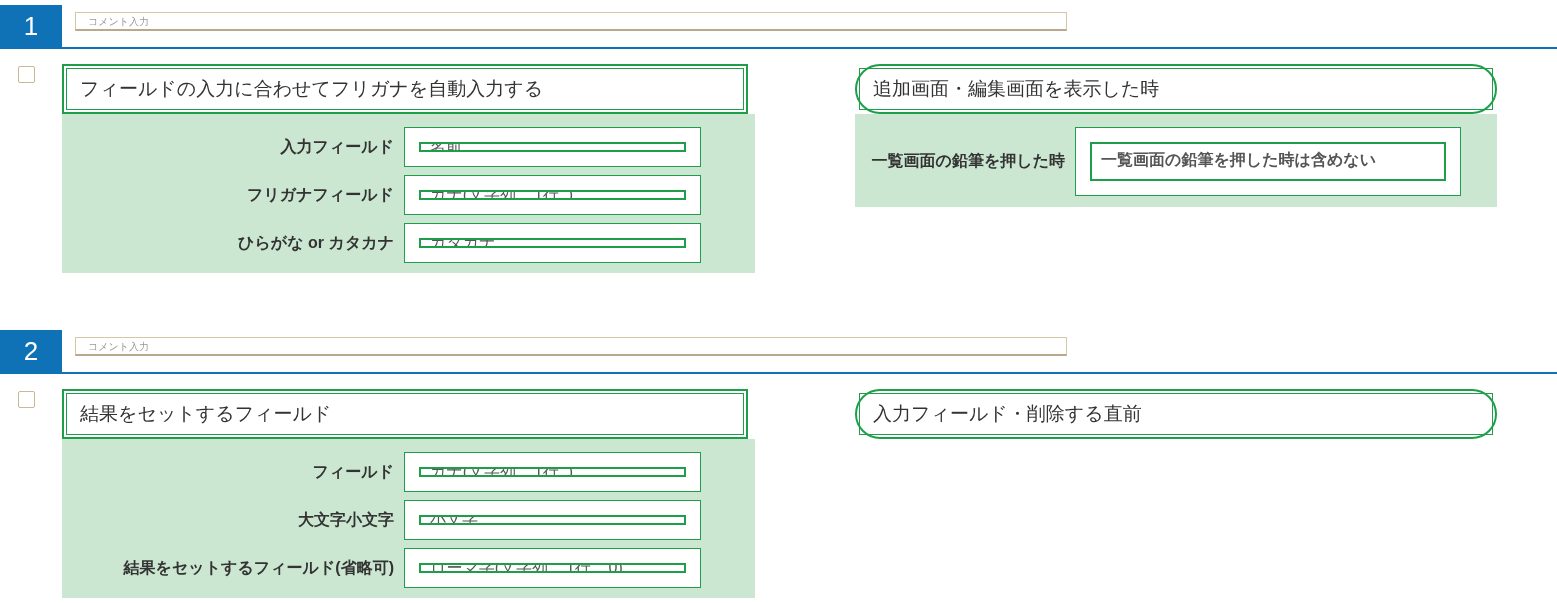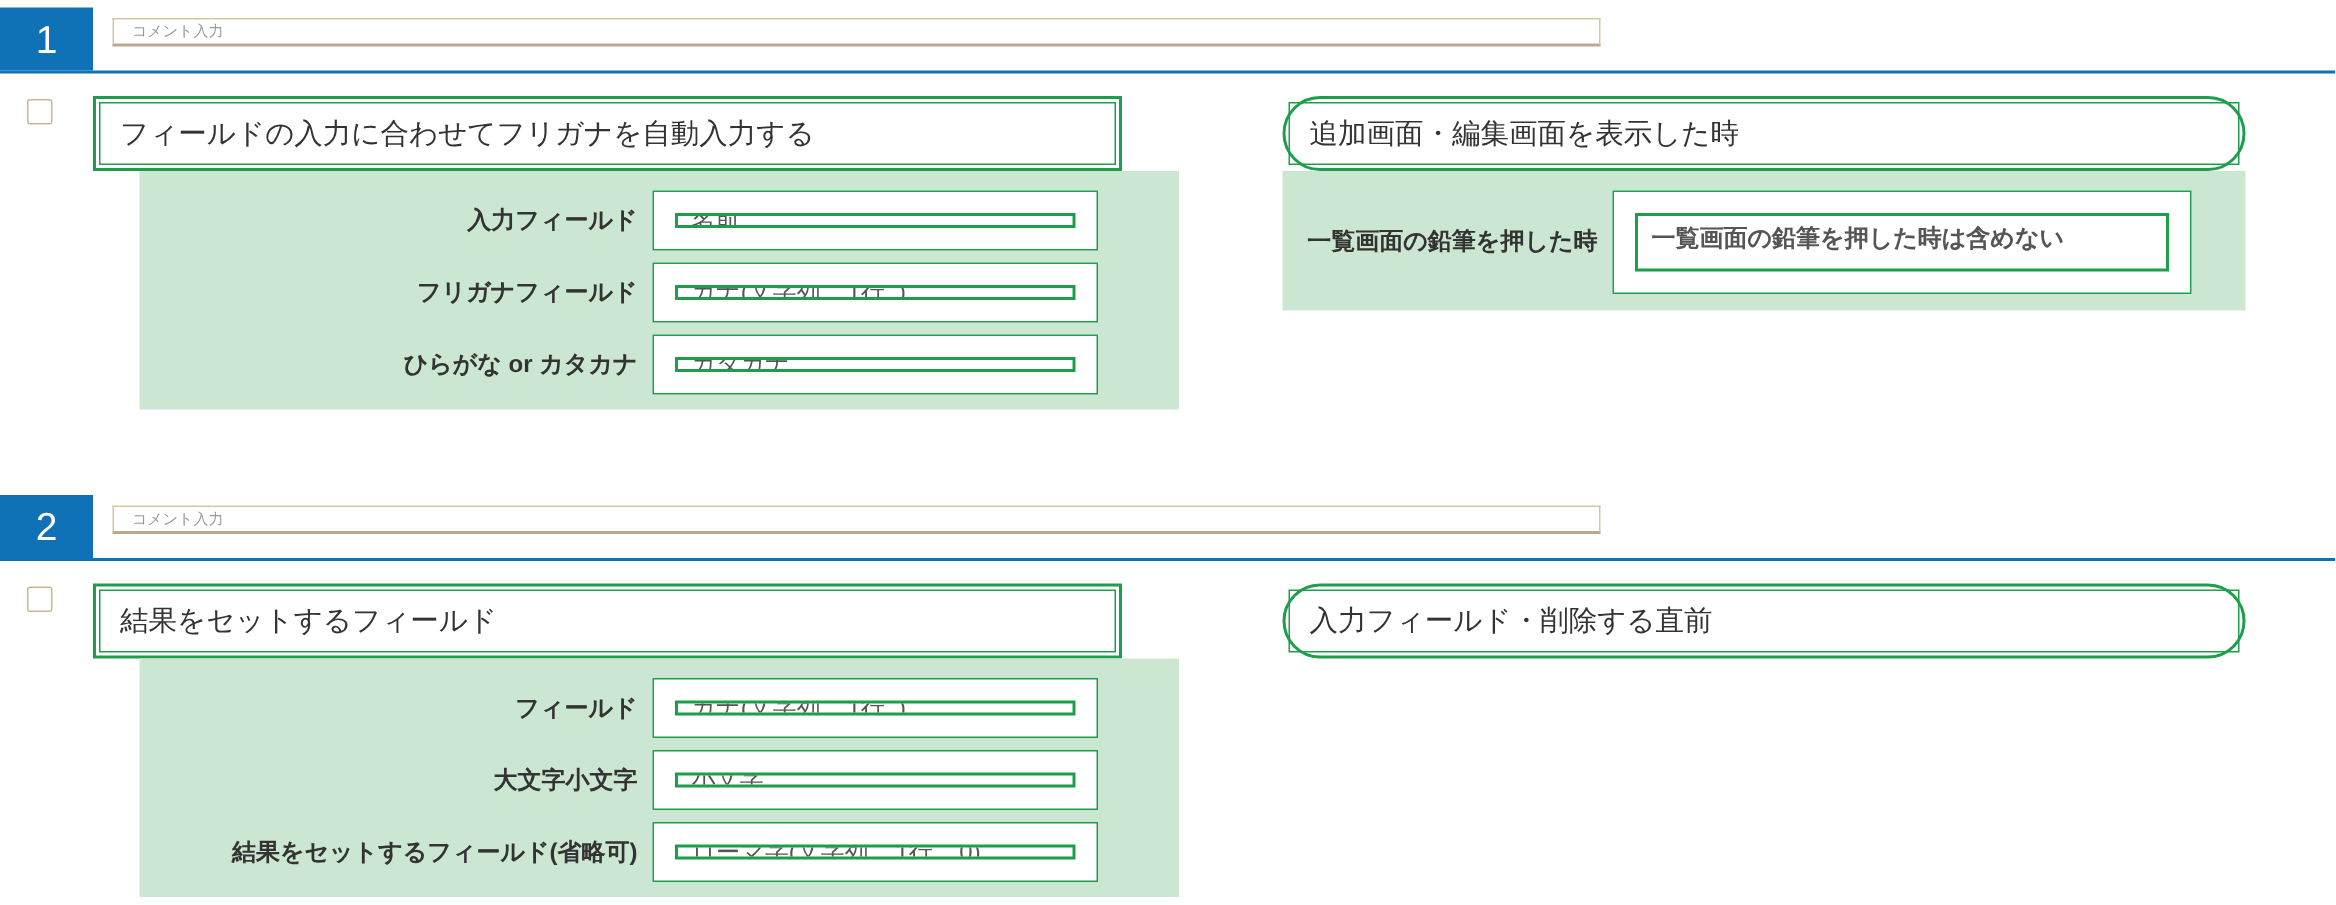--- a/index.html
+++ b/index.html
@@ -23,21 +23,21 @@
     box-sizing:border-box;border:1px solid #c9b795;border-radius:2px;background:#fff;cursor:pointer;}
 
   .tbox{position:absolute;top:64px;height:50px;box-sizing:border-box;
     border:2px solid var(--border-green,#1e9e4b);background:#fff;padding:2px;}
   .tbox-in{height:100%;box-sizing:border-box;border:1px solid var(--border-green,#1e9e4b);
     display:flex;align-items:center;padding:0 13px;font-size:19px;color:#333;white-space:nowrap;}
   .tbox.left{left:62px;width:686px;}
   .tbox.right{left:855px;width:642px;border-radius:25px;}
 
   .panel{position:absolute;box-sizing:border-box;background:var(--panel-green,#cbe7d1);padding-top:13px;}
-  .panel.left{left:62px;top:114px;width:693px;height:159px;margin-left:31px;}
+  .panel.left{left:62px;top:114px;width:693px;height:159px;}
   .panel.right{left:855px;top:114px;width:642px;height:93px;}
 
   .frow{display:flex;align-items:center;margin-bottom:8px;}
   .flabel{width:332px;flex:none;display:flex;justify-content:flex-end;
     font-weight:bold;font-size:16px;color:#333;white-space:nowrap;margin-right:10px;overflow:visible;}
   .panel.right .flabel{width:192px;margin-left:18px;}
 
   .vbox{flex:none;width:297px;height:40px;box-sizing:border-box;
     border:1px solid var(--border-green,#1e9e4b);background:#fff;padding:14px;cursor:pointer;}
   .vbox-in{height:100%;box-sizing:border-box;border:2px solid var(--border-green,#1e9e4b);

